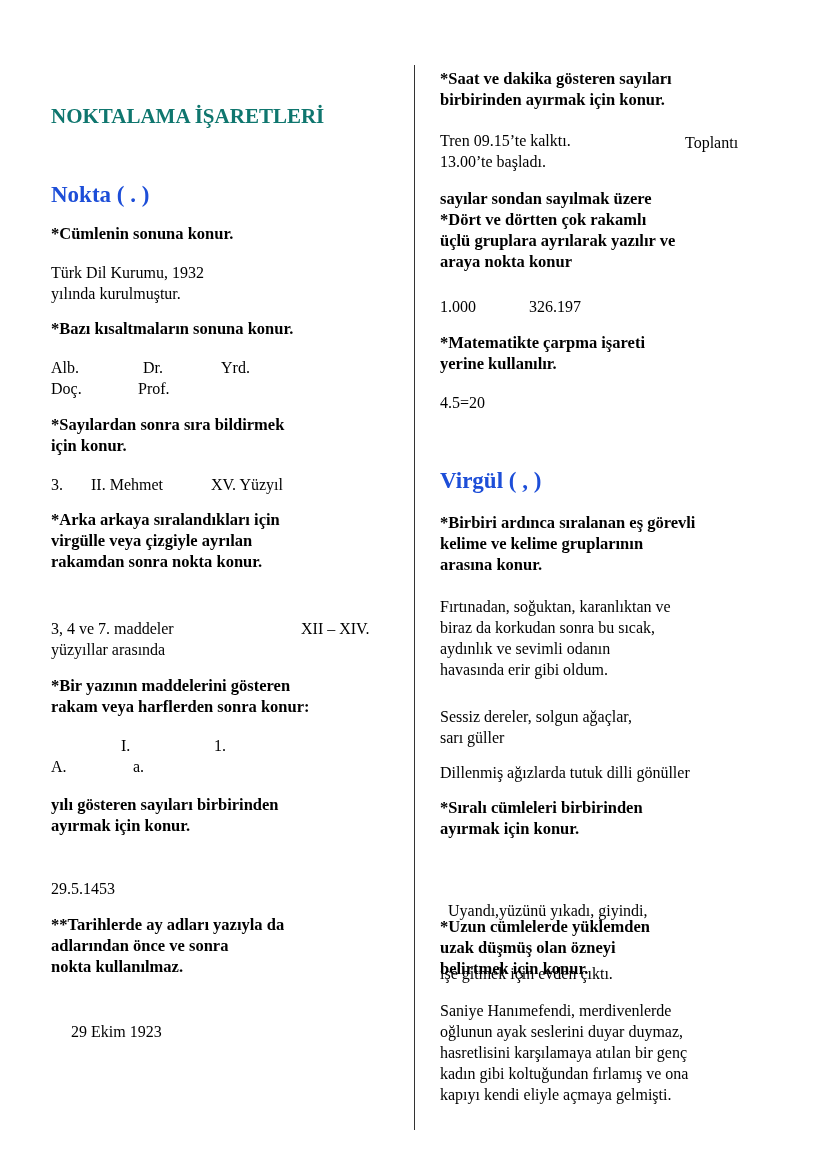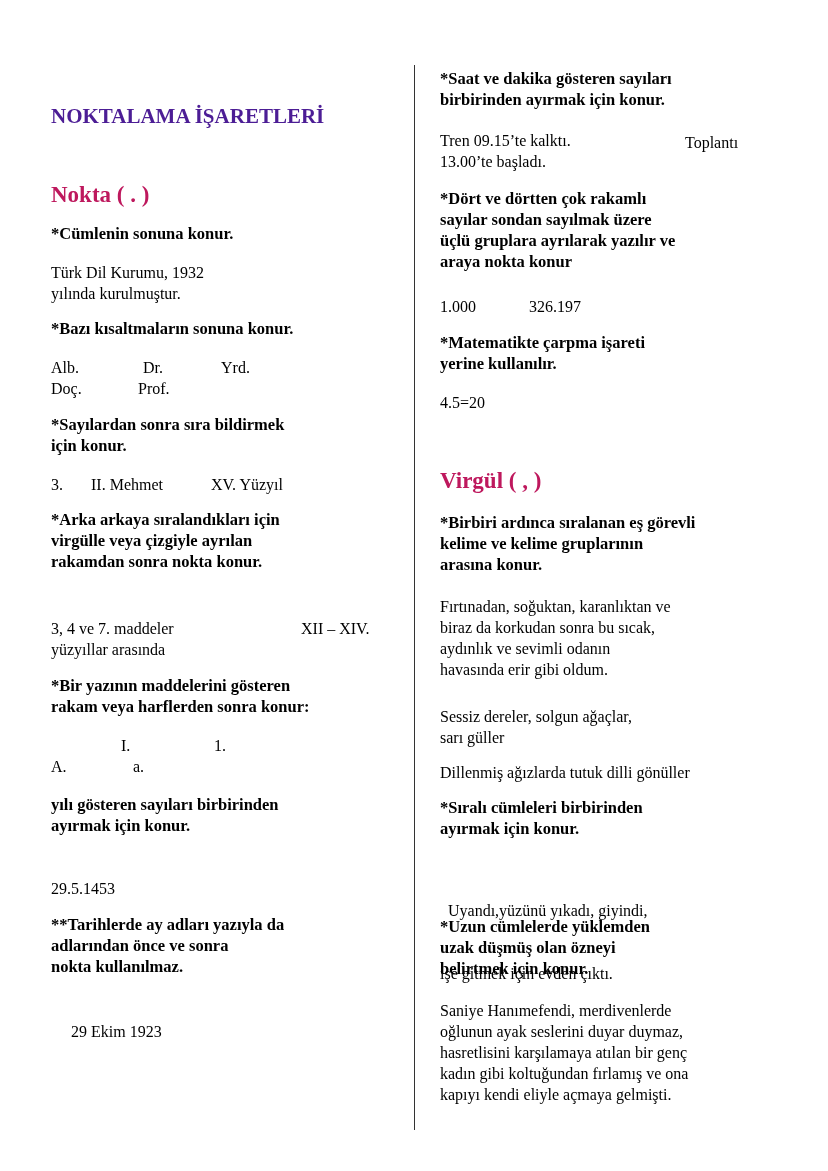--- a/index.html
+++ b/index.html
@@ -9,22 +9,22 @@
     }
     .page { position: absolute; left: 0; top: 0; width: 828px; height: 1171px; background: #fff; }
     .divider { position: absolute; left: 414px; top: 65px; width: 1px; height: 1065px; background: #333; }
 
     .col { position: absolute; }
     .col-left { left: 51px; top: 0; width: 340px; }
     .col-right { left: 440px; top: 0; width: 334px; }
 
     .abs { position: absolute; white-space: nowrap; font-family: Liberation Serif, serif; }
 
-    .doc-title { font-weight: bold; font-size: 21px; color: #4c1d95; }
-    .section-title { font-weight: bold; font-size: 23px; color: #be185d; }
+    .doc-title { font-weight: bold; font-size: 21px; color: #0f766e; }
+    .section-title { font-weight: bold; font-size: 23px; color: #1d4ed8; }
     .rule { font-weight: bold; font-size: 16.5px; line-height: 21px; }
     .rule .ln { display: block; white-space: nowrap; }
     .ex { font-size: 16px; line-height: 21px; }
     .ex .ln { display: block; white-space: nowrap; }
 
     .just { display: flex; justify-content: space-between; width: 334px; }
   </style>
 </head>
 <body>
 
@@ -110,22 +110,22 @@
       <span class="ln">*Saat ve dakika gösteren sayıları</span>
       <span class="ln">birbirinden ayırmak için konur.</span>
     </div>
     <div class="abs ex" style="top:130px;left:0;width:334px;height:42px;">
       <span class="abs" style="top:0;left:0;">Tren 09.15’te kalktı.</span>
       <span class="abs" style="top:2px;left:245px;">Toplantı</span>
       <span class="abs" style="top:21px;left:0;">13.00’te başladı.</span>
     </div>
 
     <div class="abs rule" style="top:188px;left:0;">
+      <span class="ln">sayılar sondan sayılmak üzere</span>
       <span class="ln">*Dört ve dörtten çok rakamlı</span>
-      <span class="ln">sayılar sondan sayılmak üzere</span>
       <span class="ln">üçlü gruplara ayrılarak yazılır ve</span>
       <span class="ln">araya nokta konur</span>
     </div>
     <div class="abs ex" style="top:296px;left:0;width:334px;height:22px;">
       <span class="abs" style="top:0;left:0;">1.000</span>
       <span class="abs" style="top:0;left:89px;">326.197</span>
     </div>
 
     <div class="abs rule" style="top:332px;left:0;">
       <span class="ln">*Matematikte çarpma işareti</span>

